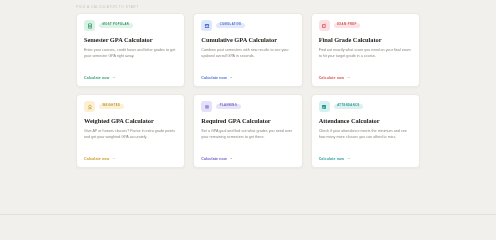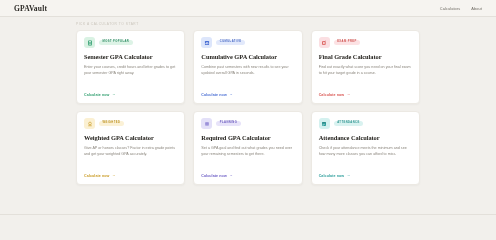--- a/index.html
+++ b/index.html
@@ -160,27 +160,20 @@
     border-top: 1px solid #e3e0da;
     background: #f2f0ec;
     margin-top: auto;
   }
 </style>
 </head>
 <body>
 
 <div class="page">
 
-  <div class="header">
-    <div class="logo">GPAVault</div>
-    <div class="nav">
-      <a class="nav-link">Calculators</a>
-      <a class="nav-link">About</a>
-    </div>
-  </div>
 
   <div class="content">
 
     <div class="eyebrow">Pick a calculator to start</div>
 
     <div class="grid">
 
       <div class="card">
         <div class="card-top">
           <span class="icon-tile" style="background: rgb(217, 242, 227);">

